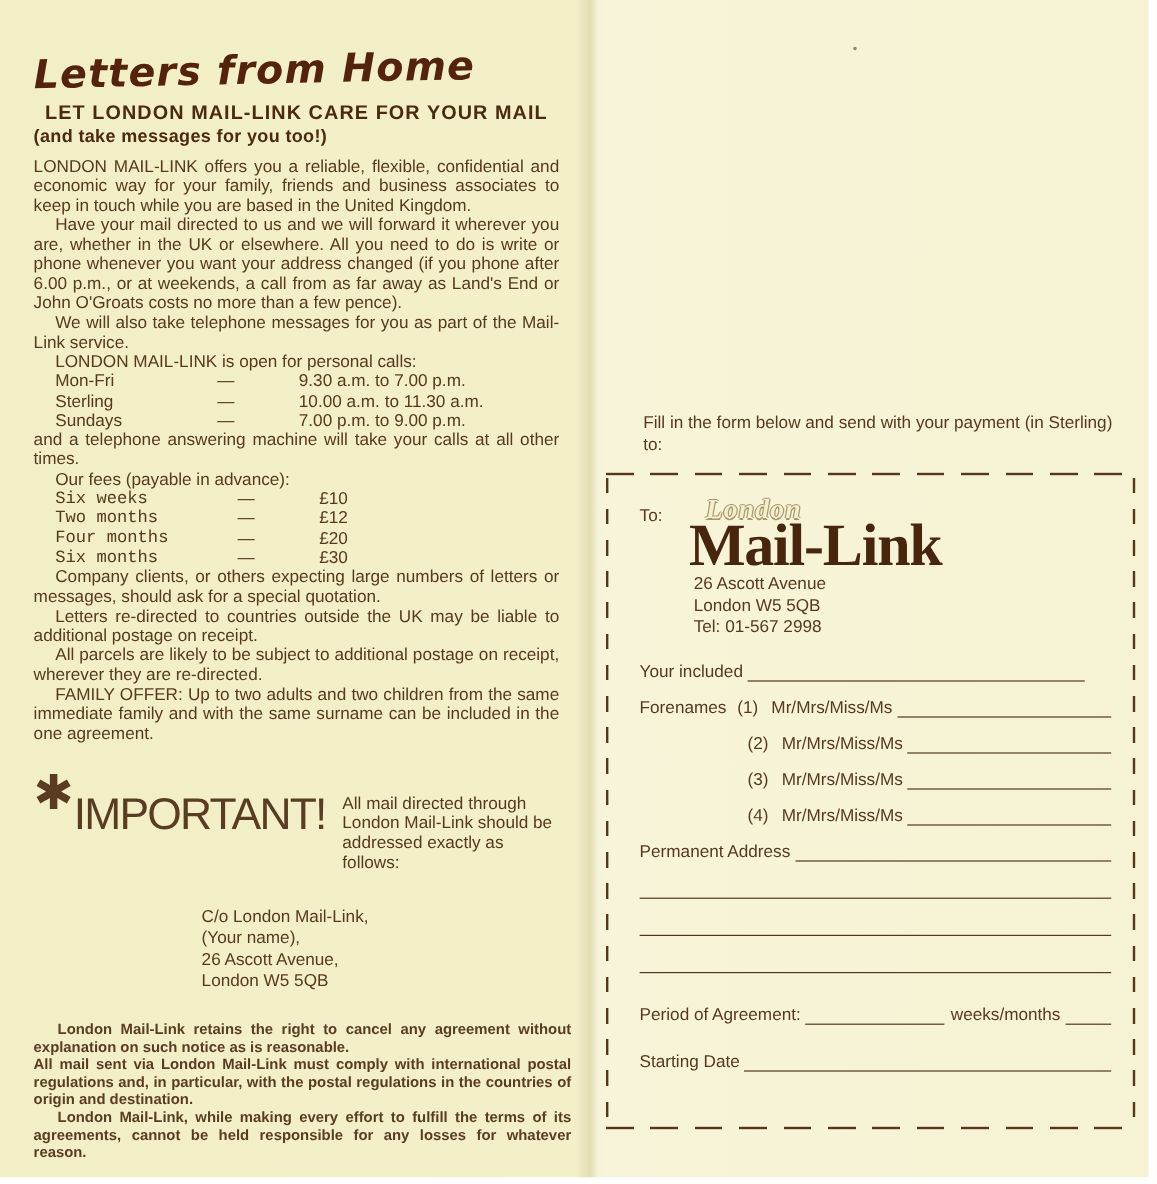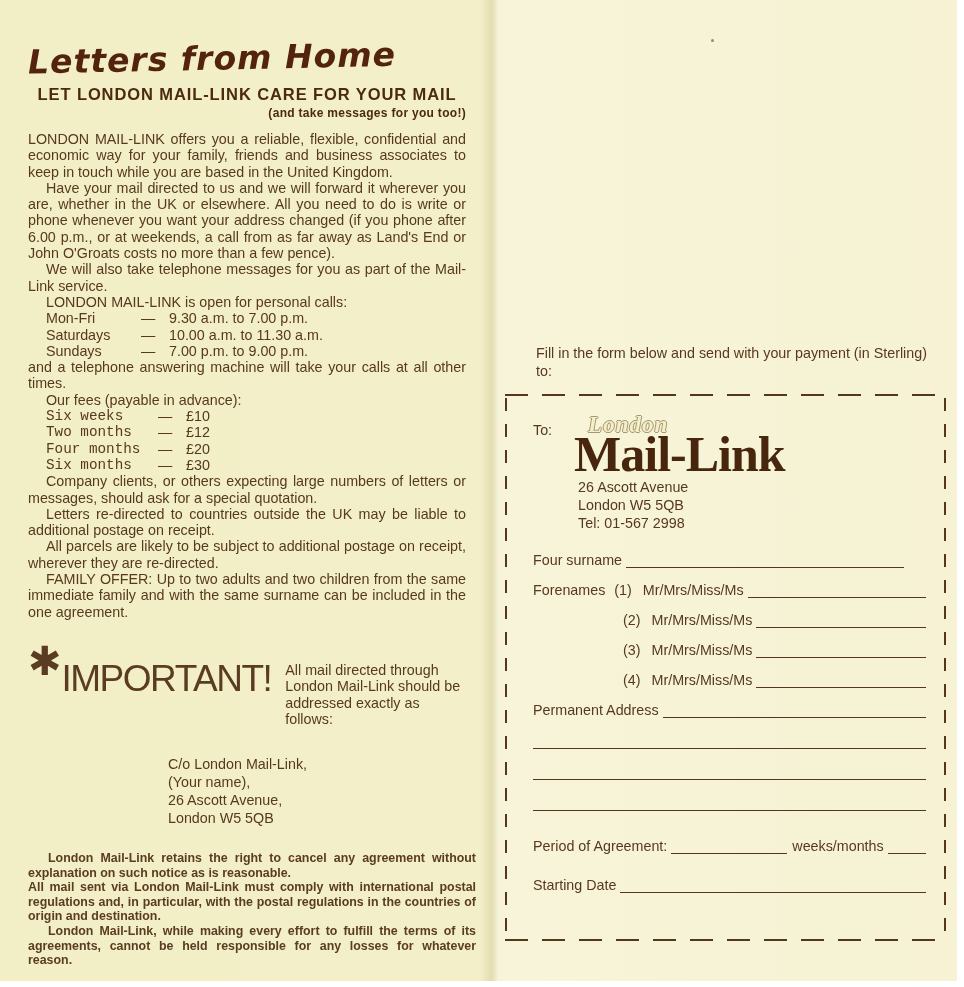--- a/index.html
+++ b/index.html
@@ -30,29 +30,29 @@
     font-style:italic;font-weight:bold;
     font-size:33px;letter-spacing:1px;
     color:#54230d;transform:rotate(-1.2deg);
     margin-bottom:8px;
   }
   .heading{
     text-align:center;font-weight:bold;font-size:16.5px;
     letter-spacing:0.9px;color:var(--ink-dark);line-height:19px;
   }
   .subheading{
-    text-align:right;font-weight:bold;font-size:12px;
+    text-align:left;font-weight:bold;font-size:15px;
     letter-spacing:0.3px;color:var(--ink-dark);line-height:19px;margin-bottom:8px;
   }
   .body{
     margin:0;font-size:14.3px;line-height:16.3px;
     text-align:justify;color:var(--ink);
   }
   .ind{text-indent:18px;}
-  .lrow{display:flex;font-size:14.3px;line-height:16.3px;padding-left:18px;}
+  .lrow{display:flex;font-size:14.3px;line-height:16.3px;padding-left:18px;gap:40px;}
   .lab{width:95px;flex:none;}
   .lab2{width:112px;flex:none;font-family:Liberation Mono, monospace;}
   .ldash{width:28px;flex:none;}
   .note{font-size:14.3px;line-height:16.3px;padding-left:18px;}
 
   .important{display:flex;margin-top:30px;}
   .imp-star{
     font-size:40px;line-height:30px;color:#5a3c22;flex:none;
     margin-top:-4px;
   }
@@ -136,21 +136,21 @@
     <p class="body ind">Have your mail directed to us and we will forward it wherever you are, whether in the UK or elsewhere. All you need to do is write or phone whenever you want your address changed (if you phone after 6.00 p.m., or at weekends, a call from as far away as Land's End or John O'Groats costs no more than a few pence).</p>
     <p class="body ind">We will also take telephone messages for you as part of the Mail-Link service.</p>
 
     <p class="body ind">LONDON MAIL-LINK is open for personal calls:</p>
     <div class="lrow">
       <span class="lab">Mon-Fri</span>
       <span class="ldash">—</span>
       <span>9.30 a.m. to 7.00 p.m.</span>
     </div>
     <div class="lrow">
-      <span class="lab">Saturdays</span>
+      <span class="lab">Sterling</span>
       <span class="ldash">—</span>
       <span>10.00 a.m. to 11.30 a.m.</span>
     </div>
     <div class="lrow">
       <span class="lab">Sundays</span>
       <span class="ldash">—</span>
       <span>7.00 p.m. to 9.00 p.m.</span>
     </div>
     <p class="body">and a telephone answering machine will take your calls at all other times.</p>
 
@@ -216,21 +216,21 @@
           <div class="logo-main">Mail-Link</div>
           <div class="logo-address">
             <div>26 Ascott Avenue</div>
             <div>London W5 5QB</div>
             <div>Tel: 01-567 2998</div>
           </div>
         </div>
       </div>
 
       <div class="frow surname-row">
-        <span>Four surname</span>
+        <span>Your included</span>
         <span class="wline"></span>
       </div>
 
       <div class="frow forename-row">
         <span>Forenames</span>
         <span class="fore-num">(1)</span>
         <span class="fore-titles">Mr/Mrs/Miss/Ms</span>
         <span class="wline"></span>
       </div>
       <div class="frow forename-row fore-indent">

